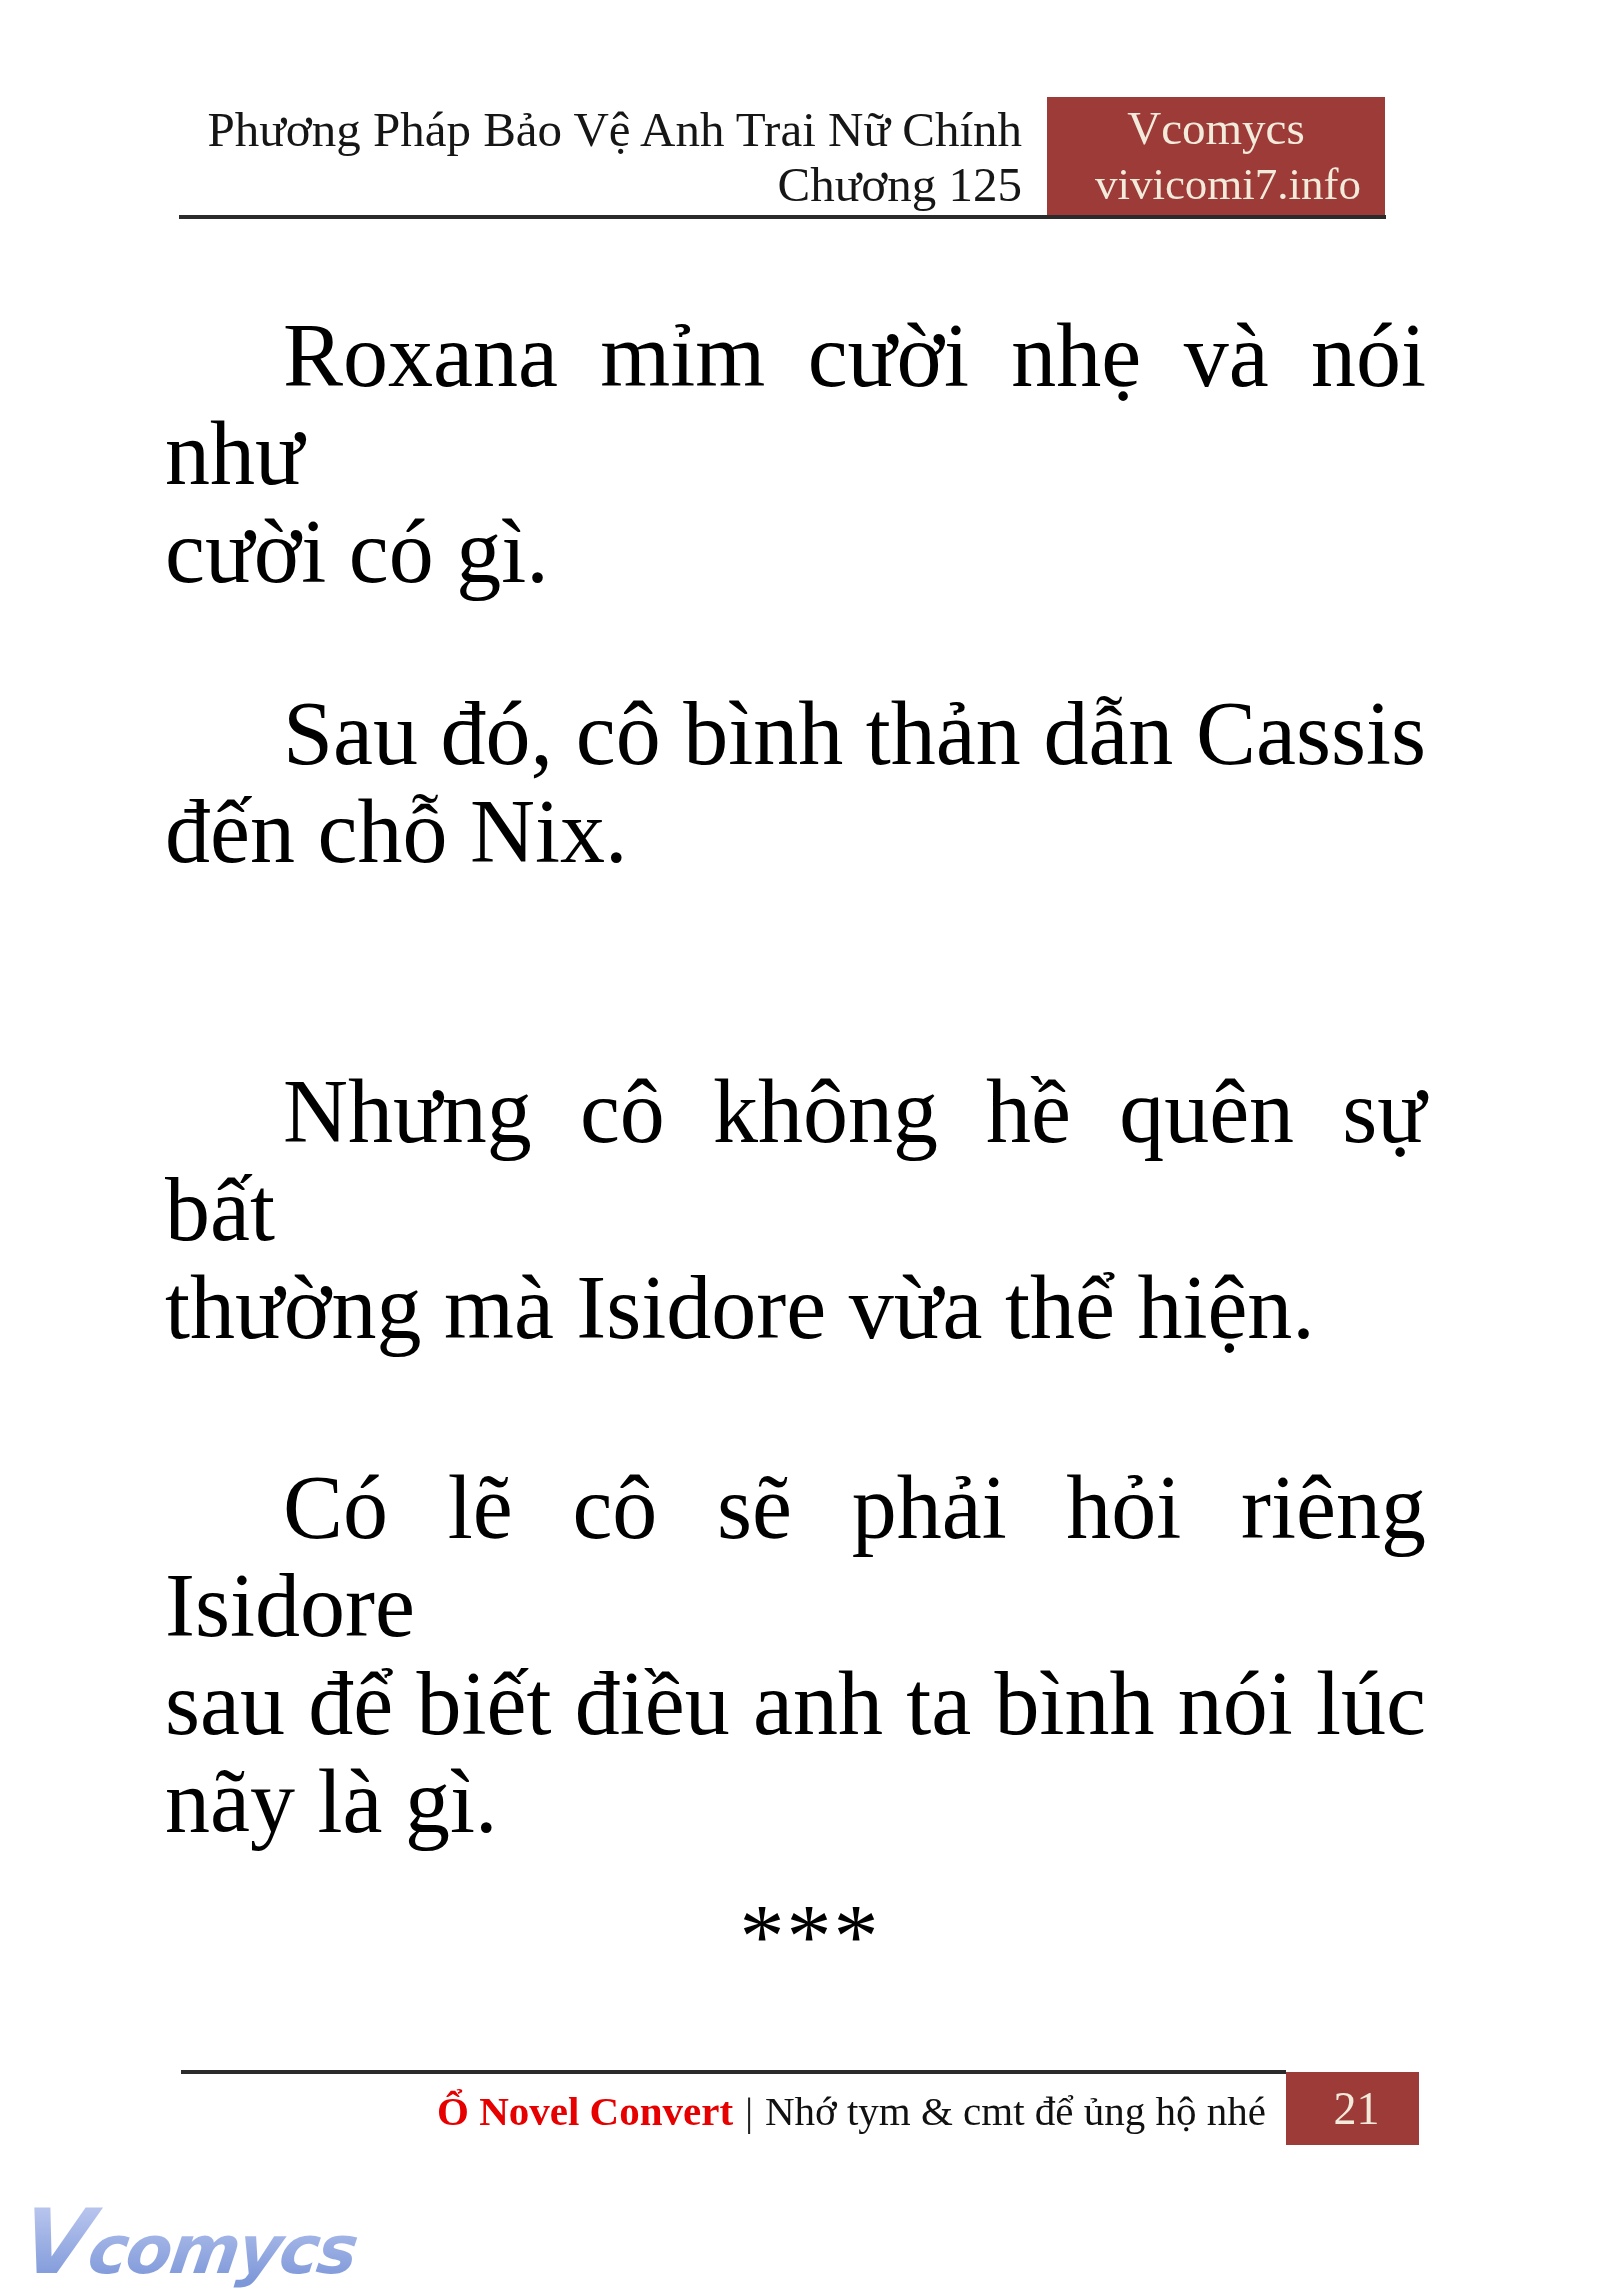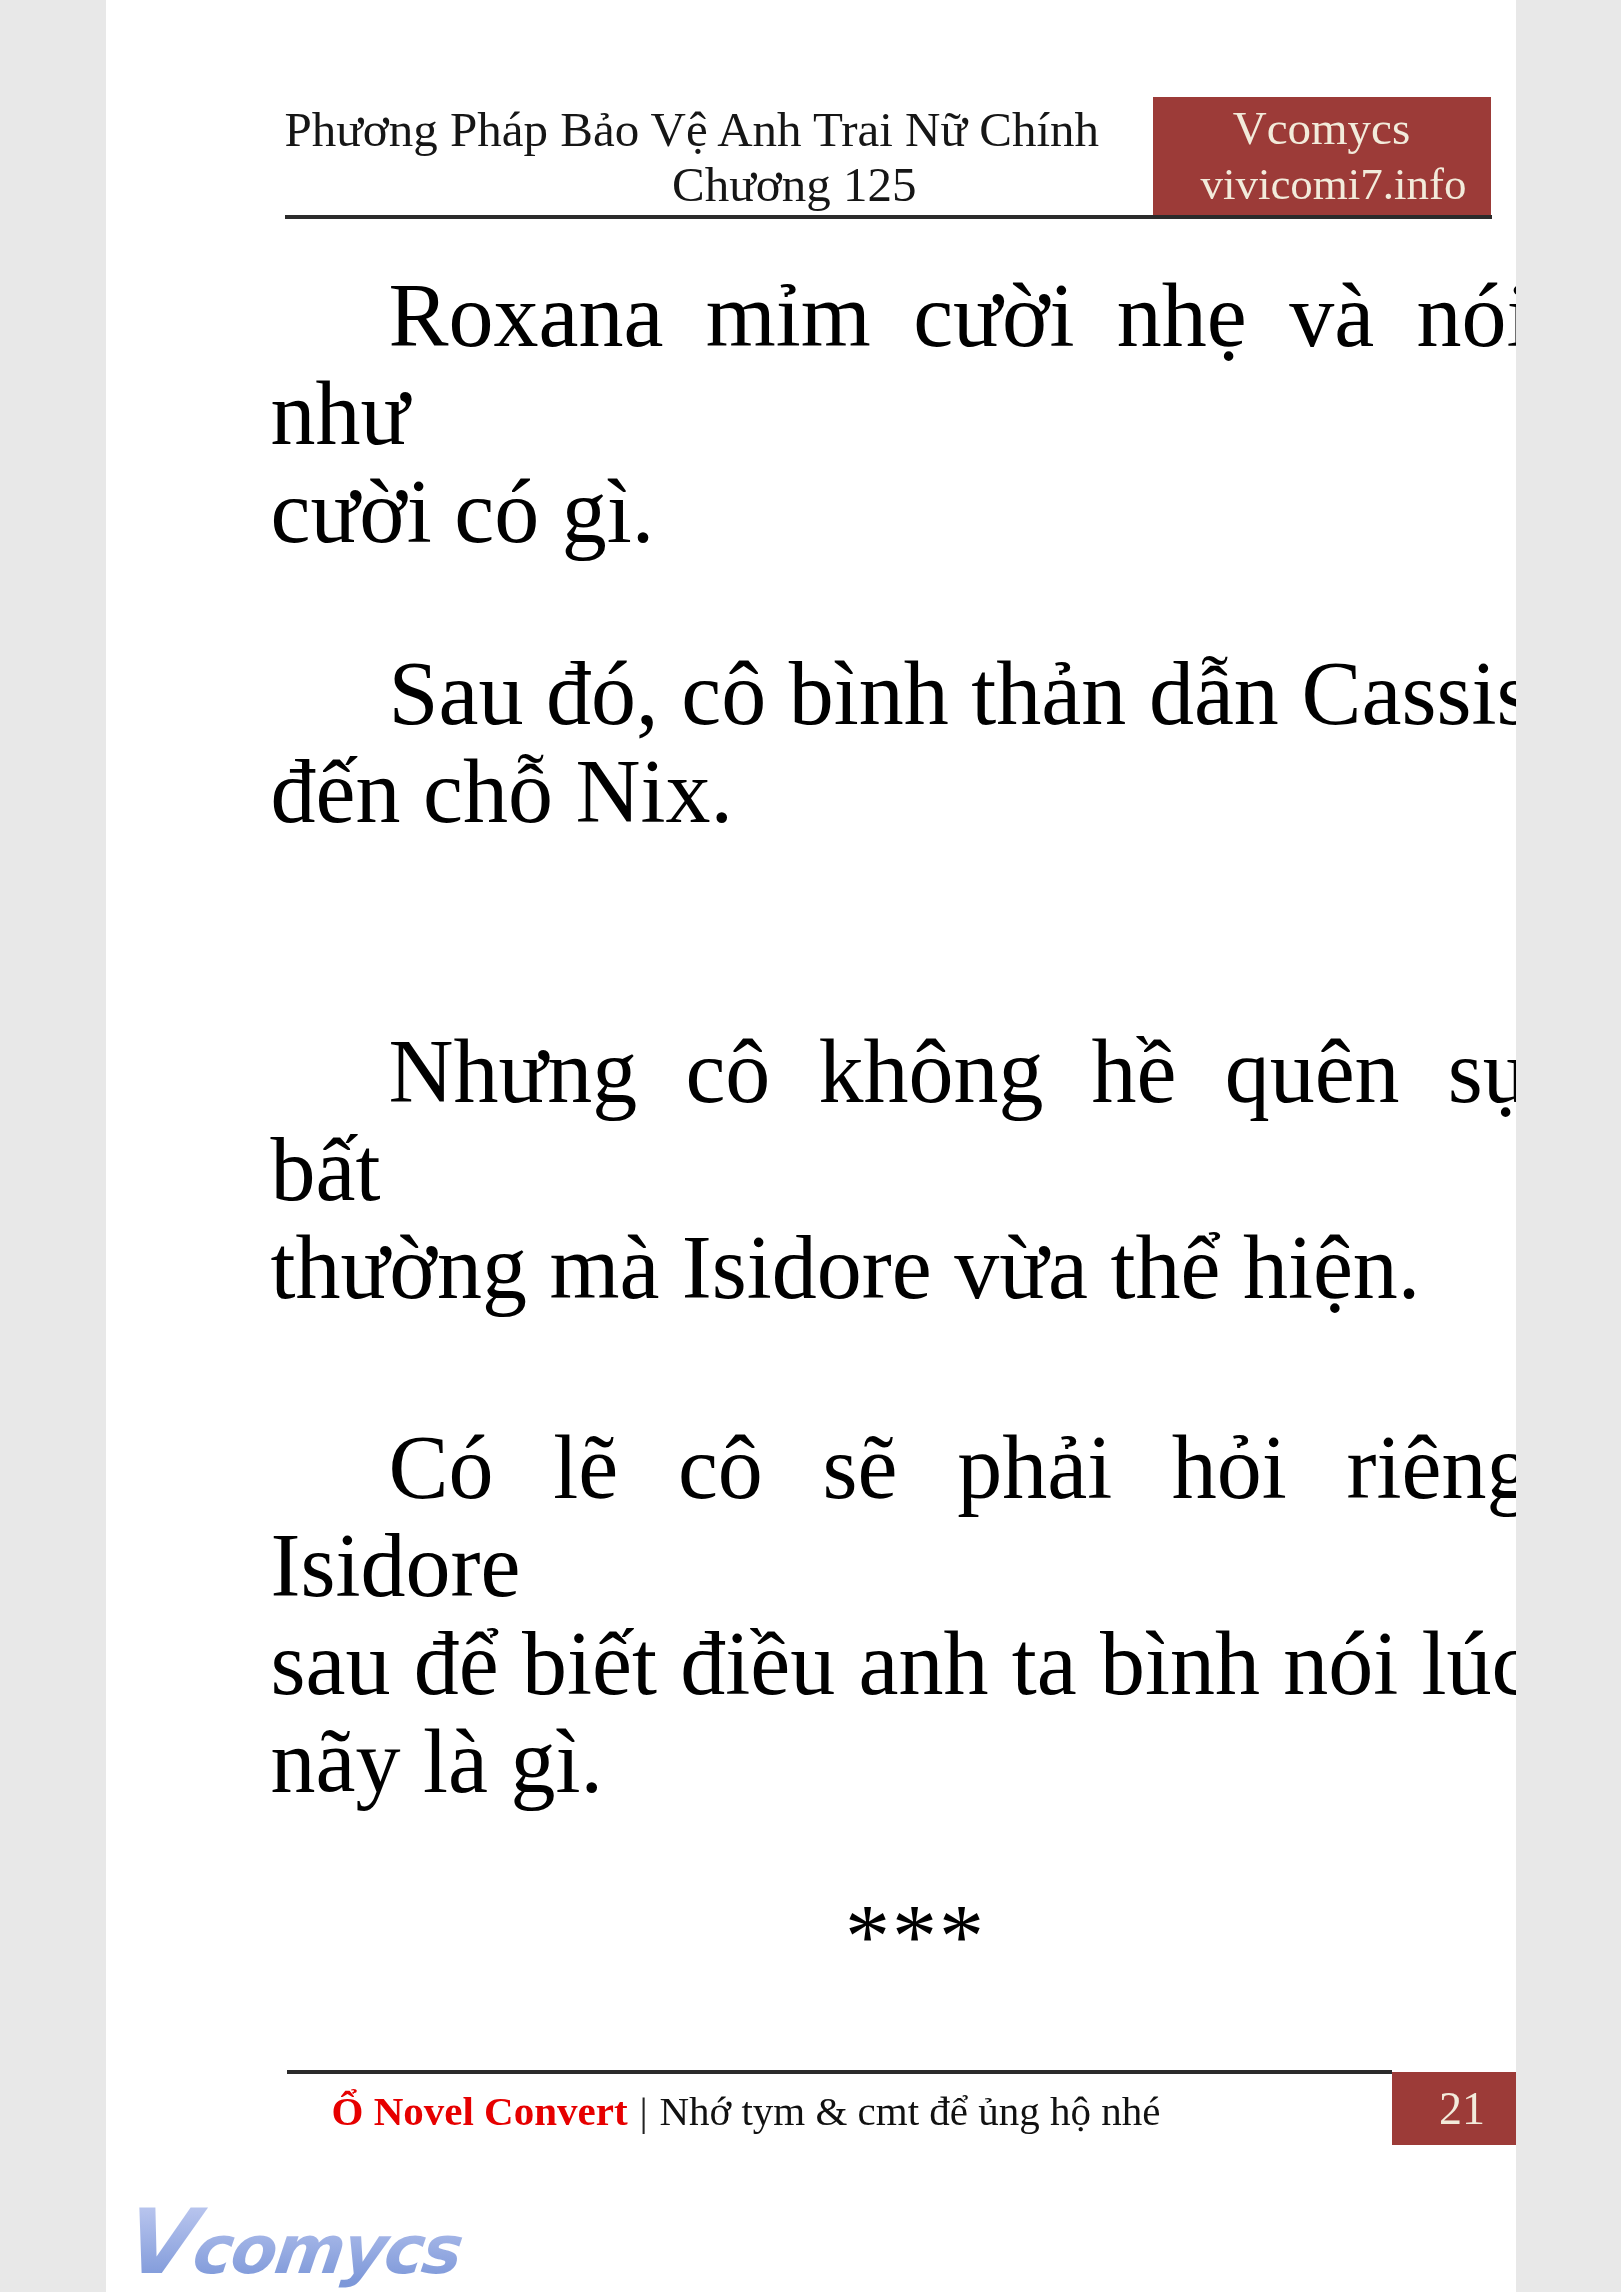--- a/index.html
+++ b/index.html
@@ -1,18 +1,18 @@
 <!DOCTYPE html>
 <html><head>
 <meta charset="utf-8">
 <style>
   html,body{margin:0;padding:0;background:#e8e8e8;}
   #page{
     position:relative;
-    width:1410px;height:2293px;
+    width:1621px;height:2293px;
     margin:0 auto;
     background:var(--page-bg,#ffffff);
     font-family:"Liberation Serif","DejaVu Serif",serif;
     color:#000;
     overflow:hidden;
   }
 
   
   .header-text{
     position:absolute;top:102px;right:599px;left:179px;
@@ -30,21 +30,21 @@
   .header-brand-box .brand-site{font-size:45px;line-height:53px;padding-left:24px;}
   .header-rule{
     position:absolute;left:179px;top:215px;width:1207px;height:3.9px;
     background:var(--rule-color);
   }
 
   
   .body-text{position:absolute;left:165px;top:0;width:1261px;}
   .paragraph{position:absolute;left:0;width:1261px;font-size:90px;line-height:98px;}
   .paragraph .line{text-align:justify;text-align-last:justify;}
-  .paragraph .line.first{text-indent:118px;}
+  .paragraph .line.first{text-indent:118px;margin-top:40px;}
   .paragraph .line.last{text-align:left;text-align-last:left;}
   .p-0{top:267px;} .p-1{top:645px;} .p-2{top:1023px;} .p-3{top:1419px;}
 
   .separator{
     position:absolute;left:165px;top:1888px;width:1290px;
     text-align:center;font-size:90px;line-height:98px;letter-spacing:2px;
   }
 
   
   .footer-rule{

